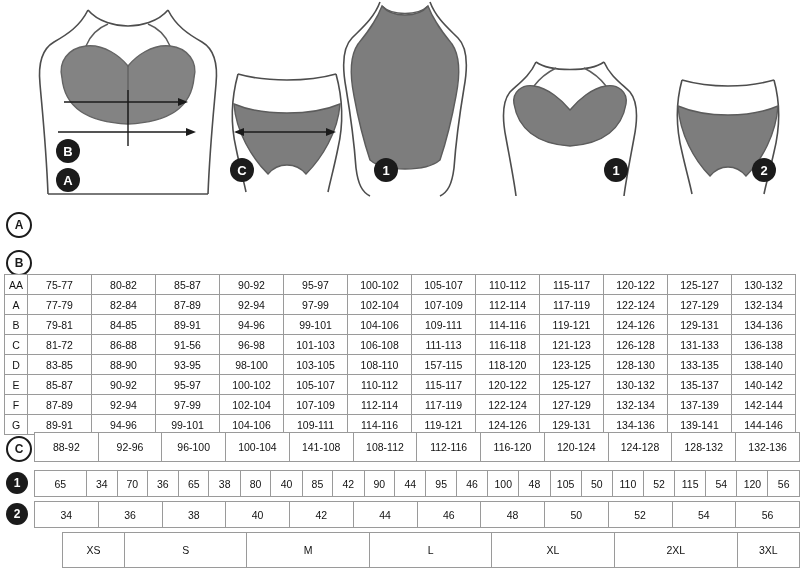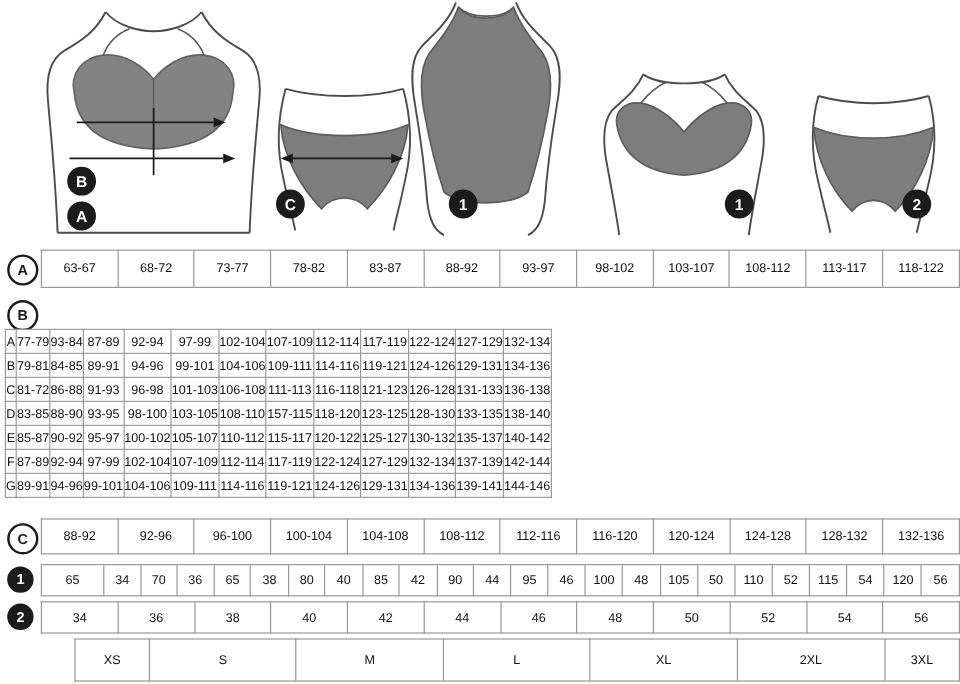--- a/index.html
+++ b/index.html
@@ -139,49 +139,44 @@
         <path d="M14 4 C8 26 8 52 14 76 C18 94 22 108 24 118"></path>
         <path d="M106 4 C112 26 112 52 106 76 C102 94 98 108 96 118"></path>
         <path d="M14 4 C42 12 78 12 106 4"></path>
       </g>
       <path d="M10 30 C38 42 82 42 110 30 C108 58 94 84 78 100 C68 88 52 88 42 100 C26 84 12 58 10 30 Z" fill="#7d7d7d" stroke="#5c5c5c" stroke-width="1.4"></path>
     </svg>
     <div class="badge" style="left:752px;top:158px;">2</div>
   </div>
 
   <div class="rowlabel circlelbl" style="left:6px;top:212px;">A</div>
-  <div class="rowblock" style="top:208px;left:34px;">
-    <table class="grid">
-      <tbody>
-          <tr>
-        <td class="alt" style="width:63px;height:30px">63-67</td>
-        <td style="width:63px">68-72</td>
-        <td class="alt" style="width:63px">73-77</td>
-        <td style="width:63px">78-82</td>
-        <td class="alt" style="width:63px">83-87</td>
-        <td style="width:63px">88-92</td>
-        <td class="alt" style="width:63px">93-97</td>
-        <td style="width:63px">98-102</td>
-        <td class="alt" style="width:63px">103-107</td>
-        <td style="width:63px">108-112</td>
-        <td class="alt" style="width:63px">113-117</td>
-        <td style="width:63px">118-122</td>
-      </tr>
-    </tbody>
-      </table>
-  </div>
 
   <div class="rowlabel circlelbl" style="left:6px;top:250px;">B</div>
   <div class="rowblock" style="top:274px;left:4px;">
     <table class="grid">
       <tbody>
+          <tr>
+        <td class="lbl" style="width:22px;height:19px">AA</td>
+        <td style="width:63px">75-77</td>
+        <td class="alt" style="width:63px">80-82</td>
+        <td style="width:63px">85-87</td>
+        <td class="alt" style="width:63px">90-92</td>
+        <td style="width:63px">95-97</td>
+        <td class="alt" style="width:63px">100-102</td>
+        <td style="width:63px">105-107</td>
+        <td class="alt" style="width:63px">110-112</td>
+        <td style="width:63px">115-117</td>
+        <td class="alt" style="width:63px">120-122</td>
+        <td style="width:63px">125-127</td>
+        <td class="alt" style="width:63px">130-132</td>
+      </tr>
       <tr>
         <td class="lbl" style="height:19px">A</td>
         <td>77-79</td>
-        <td class="alt">93-84</td>
+        <td class="alt">82-84</td>
         <td>87-89</td>
         <td class="alt">92-94</td>
         <td>97-99</td>
         <td class="alt">102-104</td>
         <td>107-109</td>
         <td class="alt">112-114</td>
         <td>117-119</td>
         <td class="alt">122-124</td>
         <td>127-129</td>
         <td class="alt">132-134</td>
@@ -198,21 +193,21 @@
         <td class="alt">114-116</td>
         <td>119-121</td>
         <td class="alt">124-126</td>
         <td>129-131</td>
         <td class="alt">134-136</td>
       </tr>
       <tr>
         <td class="lbl" style="height:19px">C</td>
         <td>81-72</td>
         <td class="alt">86-88</td>
-        <td>91-93</td>
+        <td>91-56</td>
         <td class="alt">96-98</td>
         <td>101-103</td>
         <td class="alt">106-108</td>
         <td>111-113</td>
         <td class="alt">116-118</td>
         <td>121-123</td>
         <td class="alt">126-128</td>
         <td>131-133</td>
         <td class="alt">136-138</td>
       </tr>
@@ -282,21 +277,21 @@
 
   <div class="rowlabel circlelbl" style="left:6px;top:436px;">C</div>
   <div class="rowblock" style="top:432px;left:34px;">
     <table class="grid">
       <tbody>
           <tr>
         <td class="alt" style="width:63px;height:28px">88-92</td>
         <td style="width:63px">92-96</td>
         <td class="alt" style="width:63px">96-100</td>
         <td style="width:63px">100-104</td>
-        <td class="alt" style="width:63px">104-108</td>
+        <td class="alt" style="width:63px">141-108</td>
         <td style="width:63px">108-112</td>
         <td class="alt" style="width:63px">112-116</td>
         <td style="width:63px">116-120</td>
         <td class="alt" style="width:63px">120-124</td>
         <td style="width:63px">124-128</td>
         <td class="alt" style="width:63px">128-132</td>
         <td style="width:63px">132-136</td>
       </tr>
     </tbody>
       </table>

